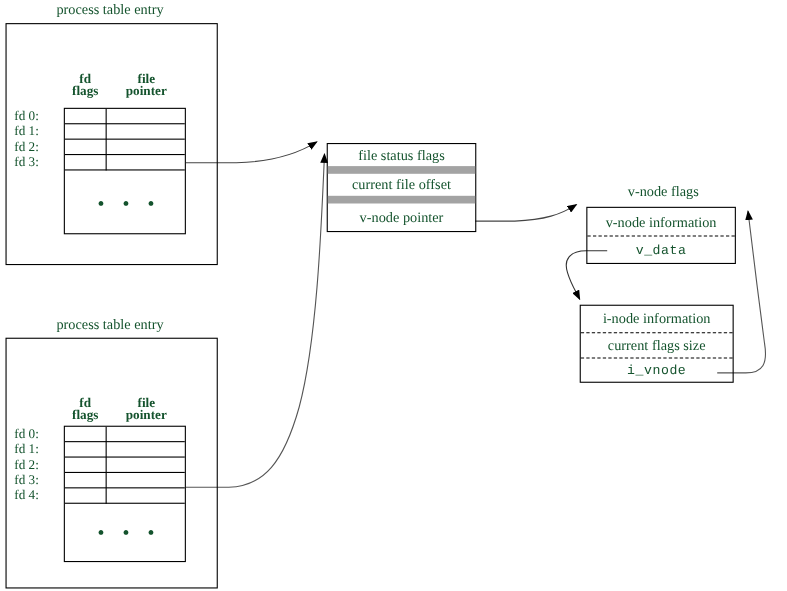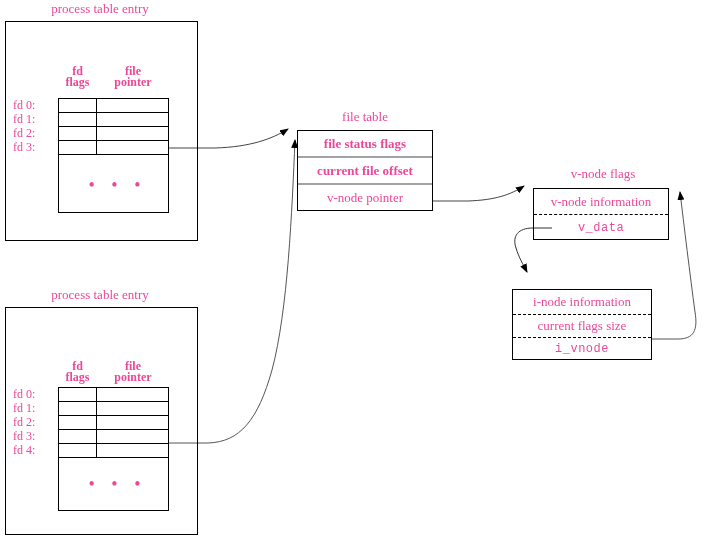--- a/index.html
+++ b/index.html
@@ -6,21 +6,21 @@
     margin: 0;
     padding: 0;
     background: #ffffff;
   }
   #canvas {
     position: relative;
     width: 715px;
     height: 537px;
     background: #ffffff;
     font-family: "Liberation Serif", serif;
-    color: #ec4899;
+    color: #14532d;
     overflow: hidden;
   }
   .svg-layer {
     position: absolute;
     left: 0;
     top: 0;
     width: 715px;
     height: 537px;
     pointer-events: none;
   }
@@ -94,22 +94,21 @@
   .struct-row {
     display: flex;
     align-items: center;
     justify-content: center;
     font-family: "Liberation Serif", serif;
     font-size: 13px;
     box-sizing: border-box;
     white-space: nowrap;
   }
   .row-solid {
-    border-bottom: 2px solid #a3a3a3;
-    font-weight: bold;
+    border-bottom: 7px solid #a3a3a3;
   }
   .row-dashed {
     border-bottom: 1px dashed #000000;
   }
   .mono {
     font-family: "Liberation Mono", monospace;
     font-size: 12px;
     letter-spacing: 0.5px;
   }
 </style>
@@ -188,34 +187,33 @@
   <div class="fd-table" style="left: 58px; top: 387px; width: 111px; height: 124px;">
     <div class="fd-col-div" style="left: 37px; top: 0; height: 70px;"></div>
     <div class="fd-row"></div>
     <div class="fd-row"></div>
     <div class="fd-row"></div>
     <div class="fd-row"></div>
     <div class="fd-row"></div>
     <div class="ellipsis-cell" style="height: 53px;">• • •</div>
   </div>
 
-  <div class="caption" style="left: 297px; top: 110px; width: 136px;">file table</div>
 
   <div class="struct-box" style="left: 297px; top: 130px; width: 136px; height: 81px;">
     <div class="struct-row row-solid" style="height: 27px;">file status flags</div>
     <div class="struct-row row-solid" style="height: 27px;">current file offset</div>
     <div class="struct-row" style="height: 26px;">v-node pointer</div>
   </div>
 
   <div class="caption" style="left: 533px; top: 167px; width: 140px;">v-node flags</div>
 
   <div class="struct-box" style="left: 533px; top: 188px; width: 136px; height: 52px;">
     <div class="struct-row row-dashed" style="height: 26px;">v-node information</div>
     <div class="struct-row mono" style="height: 25px;">v_data</div>
   </div>
 
-  <div class="struct-box" style="left: 512px; top: 277px; width: 140px; height: 71px; margin-top: 12px;">
+  <div class="struct-box" style="left: 527px; top: 277px; width: 140px; height: 71px;">
     <div class="struct-row row-dashed" style="height: 25px;">i-node information</div>
     <div class="struct-row row-dashed" style="height: 23px;">current flags size</div>
     <div class="struct-row mono" style="height: 21px;">i_vnode</div>
   </div>
 
 </div>
 
 </body></html>

